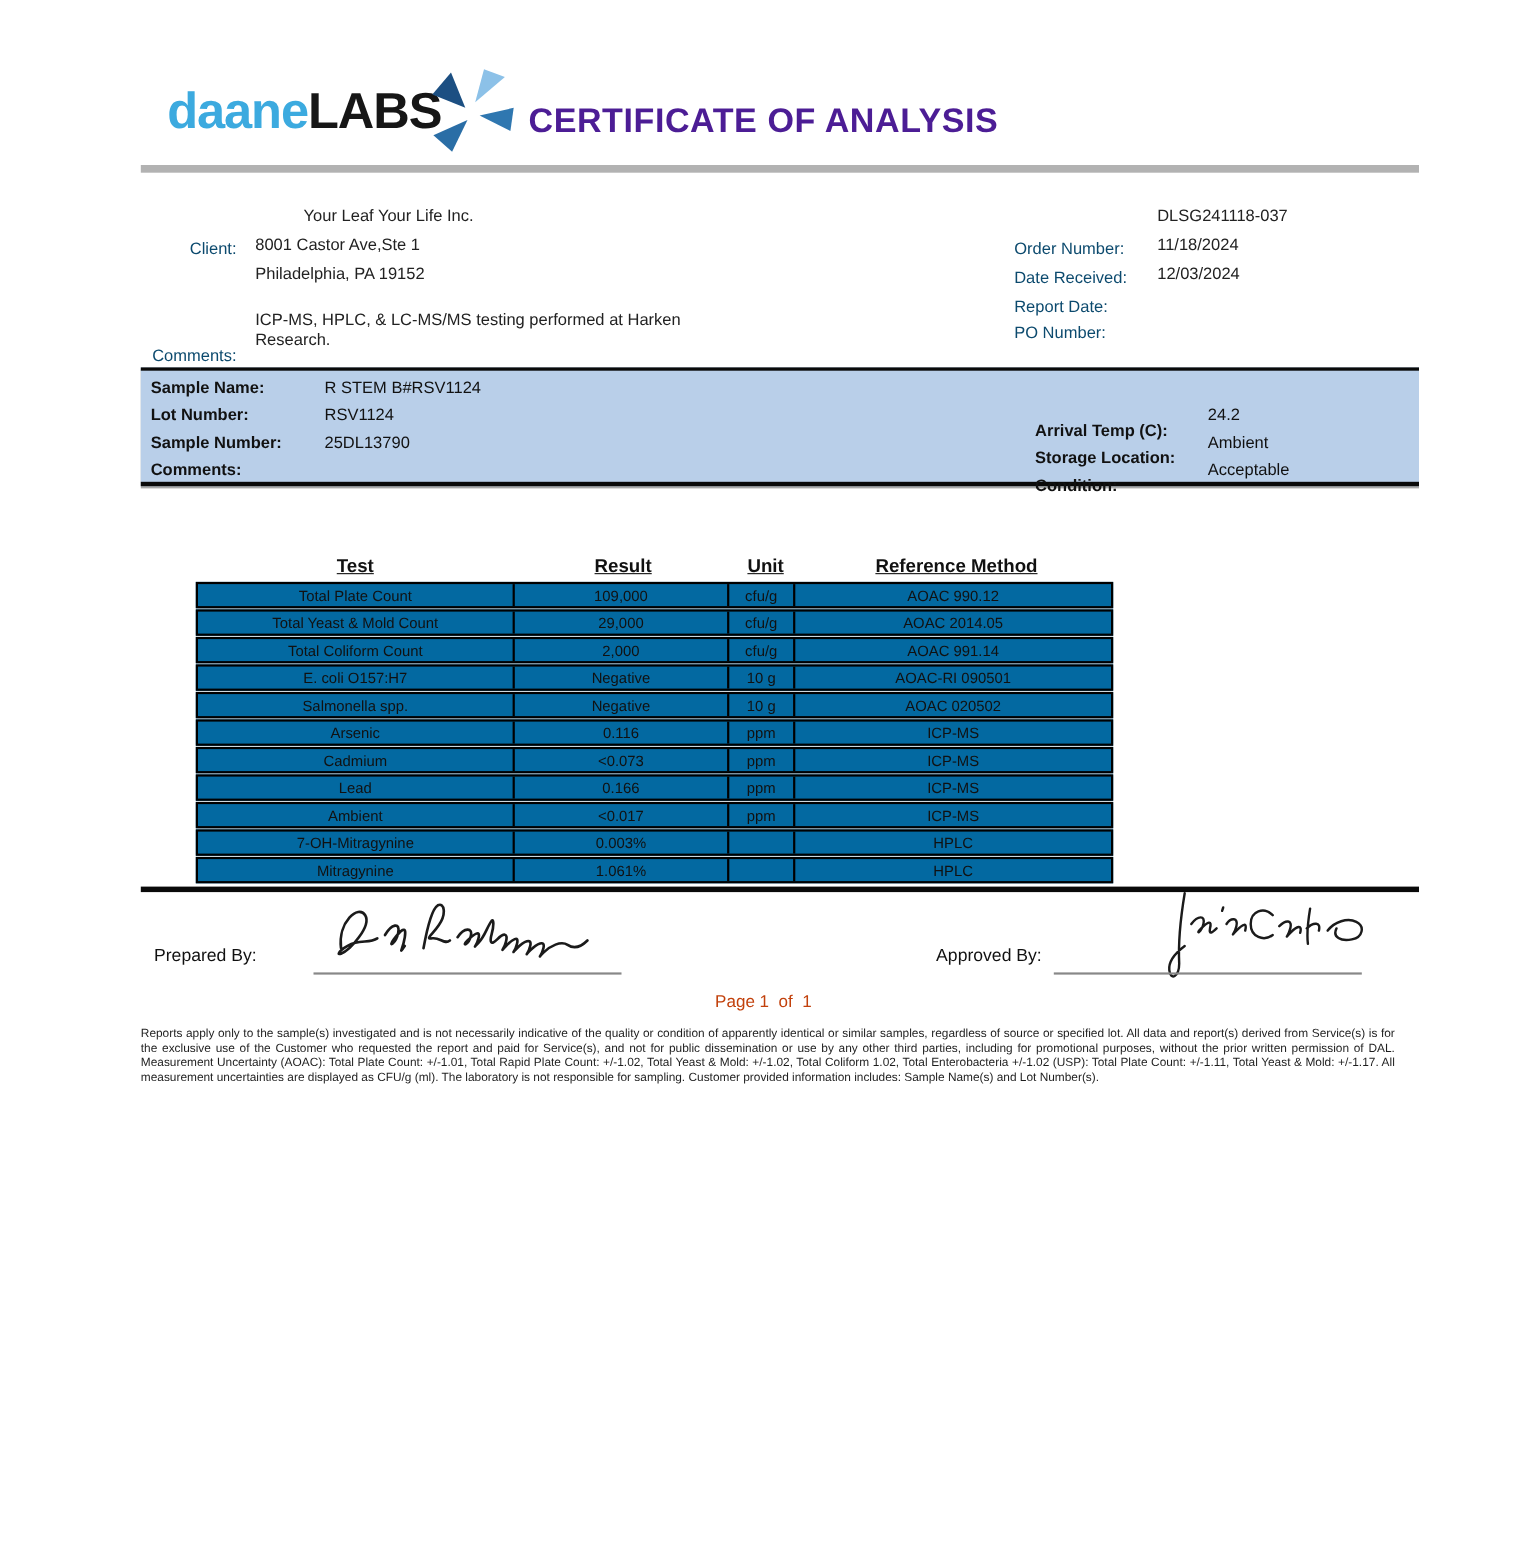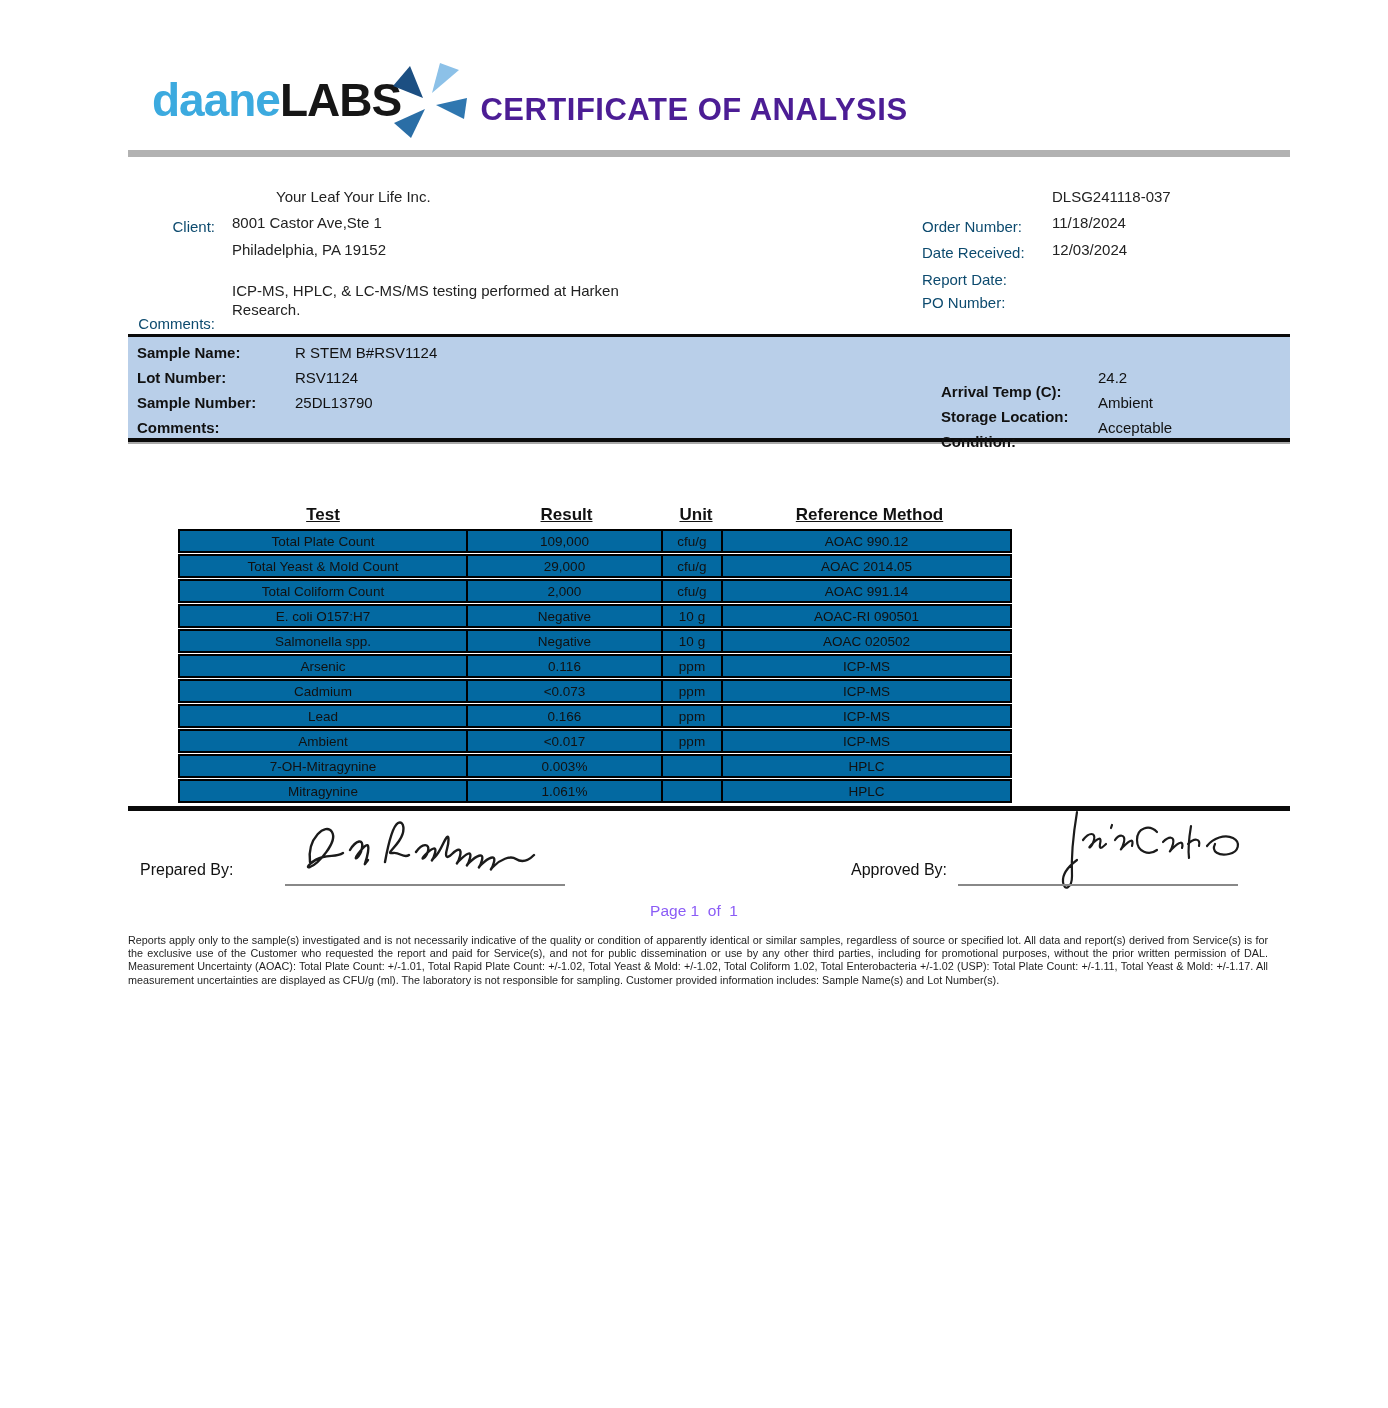--- a/index.html
+++ b/index.html
@@ -61,21 +61,21 @@
   .prepared-label { left:140px; top:861px; }
   .approved-label { left:851px; top:861px; }
   .sig-line { position:absolute; height:2px; background:#888; }
   .prep-line { left:285px; top:884px; width:280px; }
   .appr-line { left:958px; top:884px; width:280px; }
   .sig-svg { position:absolute; }
   .prep-svg { left:290px; top:810px; }
   .appr-svg { left:1005px; top:800px; }
 
   .page-num { position:absolute; left:0; top:902px; width:1388px; text-align:center;
-              font-size:15.5px; color:#8b5cf6; white-space:pre; }
+              font-size:15.5px; color:#c2410c; white-space:pre; }
 
   .disclaimer { position:absolute; left:128px; top:934px; width:1140px;
                 font-size:10.8px; line-height:13.2px; color:#1e1e1e; text-align:justify; }
 </style>
 </head>
 <body>
 
 <div class="page">
 
   <div class="logo-wrap">

